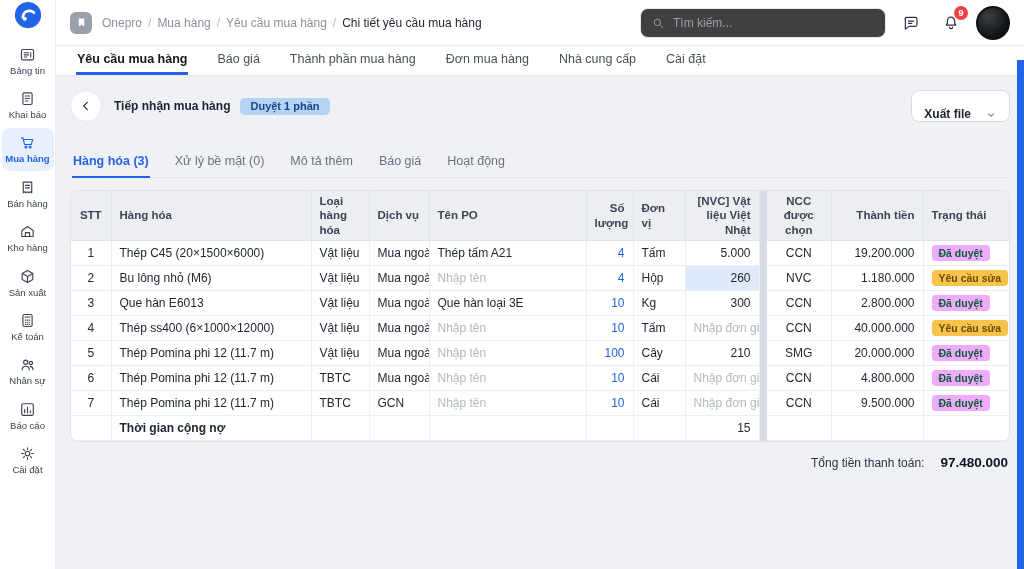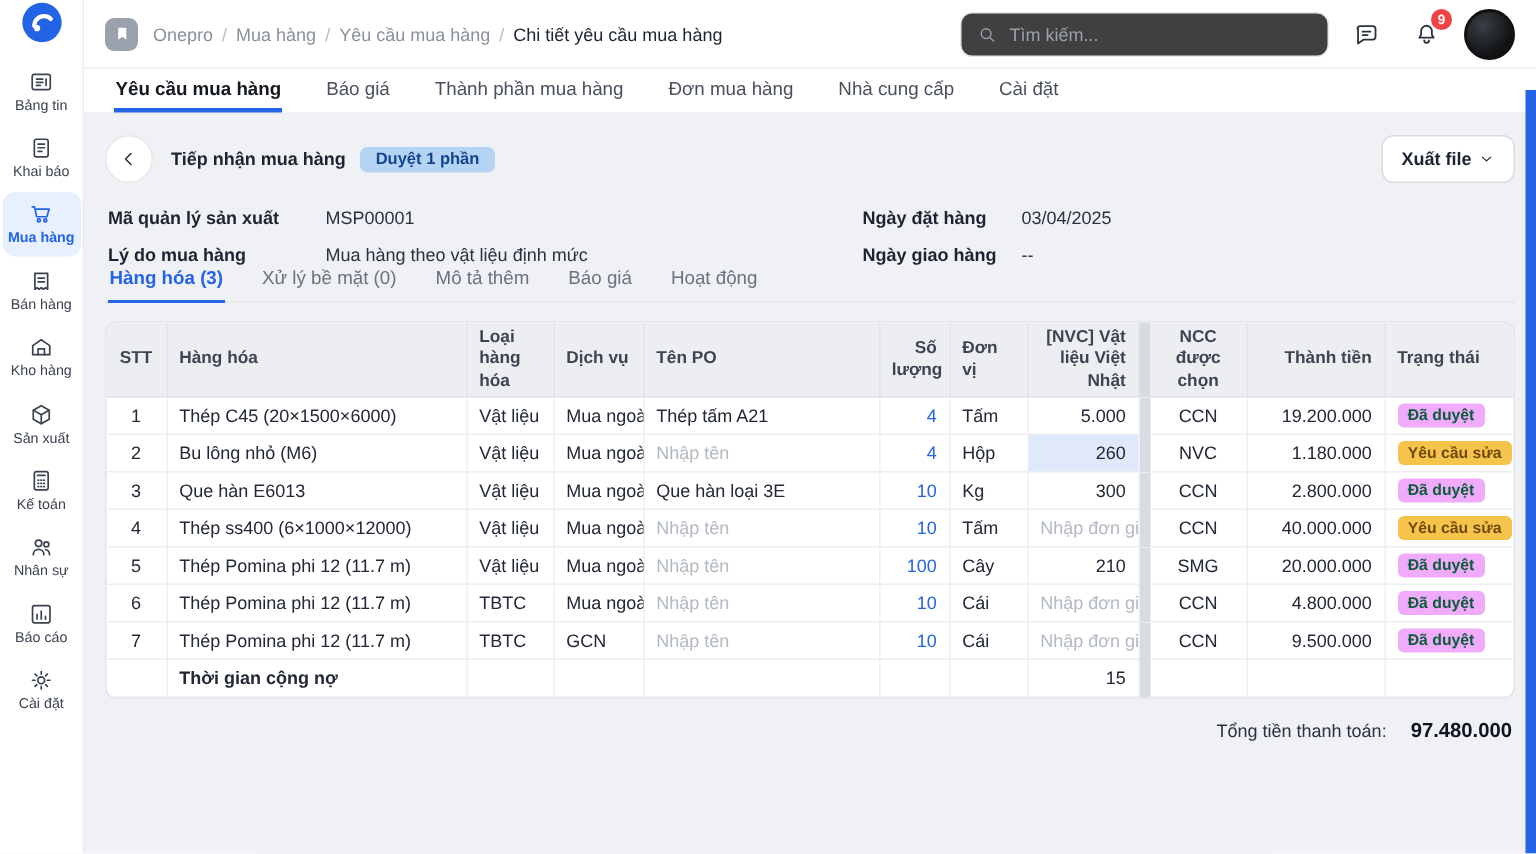--- a/index.html
+++ b/index.html
@@ -36,26 +36,26 @@
 .tab.active{color:#14181f;font-weight:700;border-bottom-color:#2264e5}
 
 .content{flex:1;background:#f0f1f4;padding:14px;overflow:hidden;position:relative}
 .title-row{display:flex;align-items:center;gap:12px}
 .back{width:32px;height:32px;border-radius:50%;background:#fff;border:1px solid #e6e8ec;display:flex;align-items:center;justify-content:center;cursor:pointer;color:#2a3140;flex-shrink:0}
 .back svg{width:16px;height:16px}
 .subtitle-row{display:flex;align-items:center;gap:10px}
 .page-subtitle{font-weight:700;font-size:12px;color:#1b2430}
 .badge-blue{background:#b5d3f3;color:#14458f;font-size:11px;font-weight:600;padding:2.5px 10px;border-radius:5px}
 .page-title{font-size:17px;font-weight:700;color:#2264e5;margin-top:2px;letter-spacing:.2px}
-.export-btn{display:flex;align-items:center;gap:4px;background:#fff;border:1px solid #d8dbe0;border-radius:8px;height:32px;padding:0 12px;font-size:12px;color:#1b2430;cursor:pointer;font-weight:600}
+.export-btn{display:flex;align-items:flex-end;gap:14px;background:#fff;border:1px solid #d8dbe0;border-radius:8px;height:32px;padding:0 12px;font-size:12px;color:#1b2430;cursor:pointer;font-weight:600}
 .export-btn svg{width:12px;height:12px}
 .info-grid{display:grid;grid-template-columns:145px 358px 106px auto;row-gap:11px;margin:16px 2px 0;align-items:start}
 .info-label{font-weight:700;color:#1b2430}
 .info-value{color:#2a3140}
-.subtabs{display:flex;gap:24px;margin-top:1px;border-bottom:1px solid #e4e6ea;padding:0 2px}
+.subtabs{display:flex;gap:24px;margin-top:32px;border-bottom:1px solid #e4e6ea;padding:0 2px}
 .subtab{padding:0 1px 8px;color:#6a7280;cursor:pointer;border-bottom:2px solid transparent;margin-bottom:-1px;font-size:12.5px;white-space:nowrap}
 .subtab.active{color:#2264e5;font-weight:700;border-bottom-color:#2264e5}
 
 .table-card{margin-top:12px;background:#fff;border:1px solid #e2e4e9;border-radius:8px;overflow:hidden}
 table{width:100%;border-collapse:collapse;table-layout:fixed;font-size:12px}
 thead th{background:#eceef2;font-weight:700;color:#3d4553;font-size:11.5px;padding:3px 8px;border-right:1px solid #dfe2e7;border-bottom:1px solid #dfe2e7;height:34px;vertical-align:middle;text-align:left;line-height:1.25}
 tbody td{padding:2px 8px;border-right:1px solid #eef0f3;border-bottom:1px solid #eceef2;height:25px;vertical-align:middle;white-space:nowrap;overflow:hidden;color:#222835}
 thead th:last-child,tbody td:last-child{border-right:none}
 th.r,td.r{text-align:right}
 th.c,td.c{text-align:center}
@@ -251,30 +251,20 @@
       <button class="export-btn">
         <span>Xuất file</span>
         <span class="ic">
             <svg viewBox="0 0 24 24">
               <path d="M6.5 9.5l5.5 5 5.5-5"></path>
             </svg>
           </span>
       </button>
     </div>
 
-    <div class="info-grid" id="info-grid">
-        <div class="info-label">Mã quản lý sản xuất</div>
-        <div class="info-value">MSP00001</div>
-        <div class="info-label">Ngày đặt hàng</div>
-        <div class="info-value">03/04/2025</div>
-        <div class="info-label">Lý do mua hàng</div>
-        <div class="info-value">Mua hàng theo vật liệu định mức</div>
-        <div class="info-label">Ngày giao hàng</div>
-        <div class="info-value">--</div>
-      </div>
 
     <div class="subtabs" id="subtabs">
         <div class="subtab active">Hàng hóa (3)</div>
         <div class="subtab">Xử lý bề mặt (0)</div>
         <div class="subtab">Mô tả thêm</div>
         <div class="subtab">Báo giá</div>
         <div class="subtab">Hoạt động</div>
       </div>
 
     <div class="table-card">

